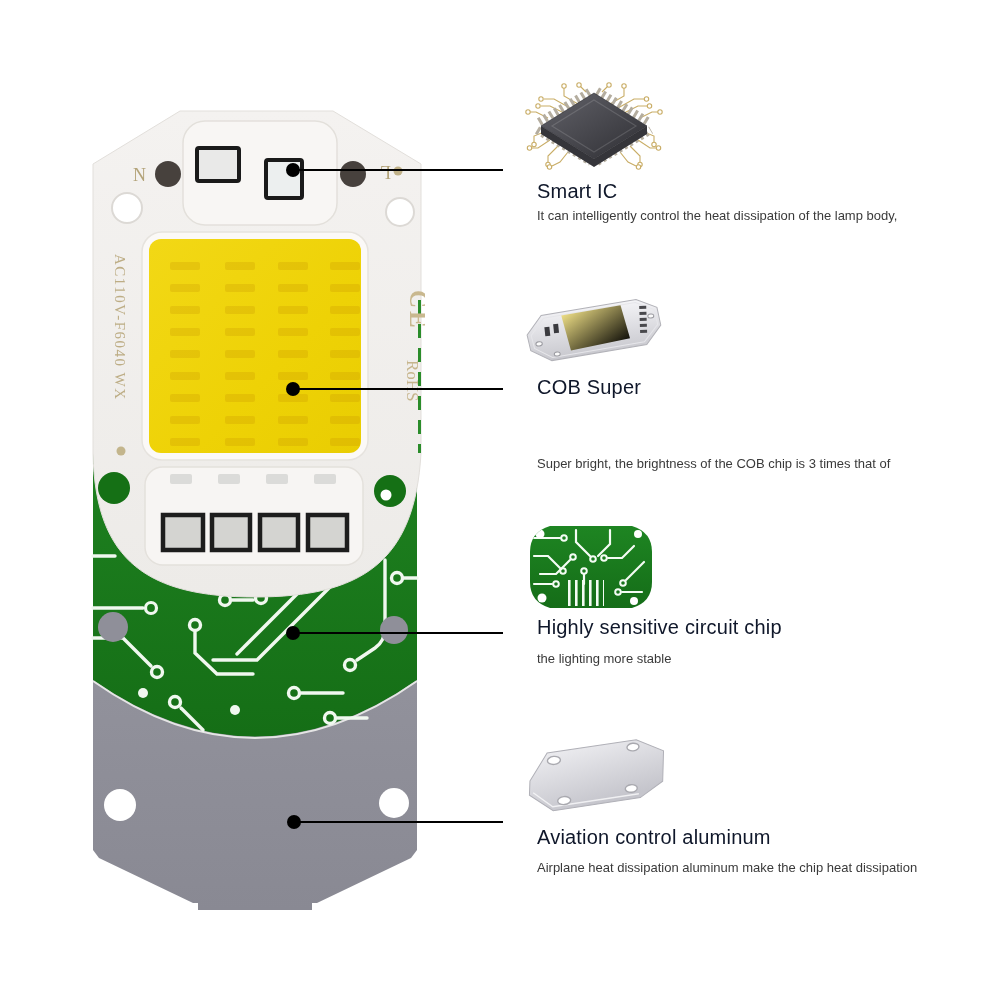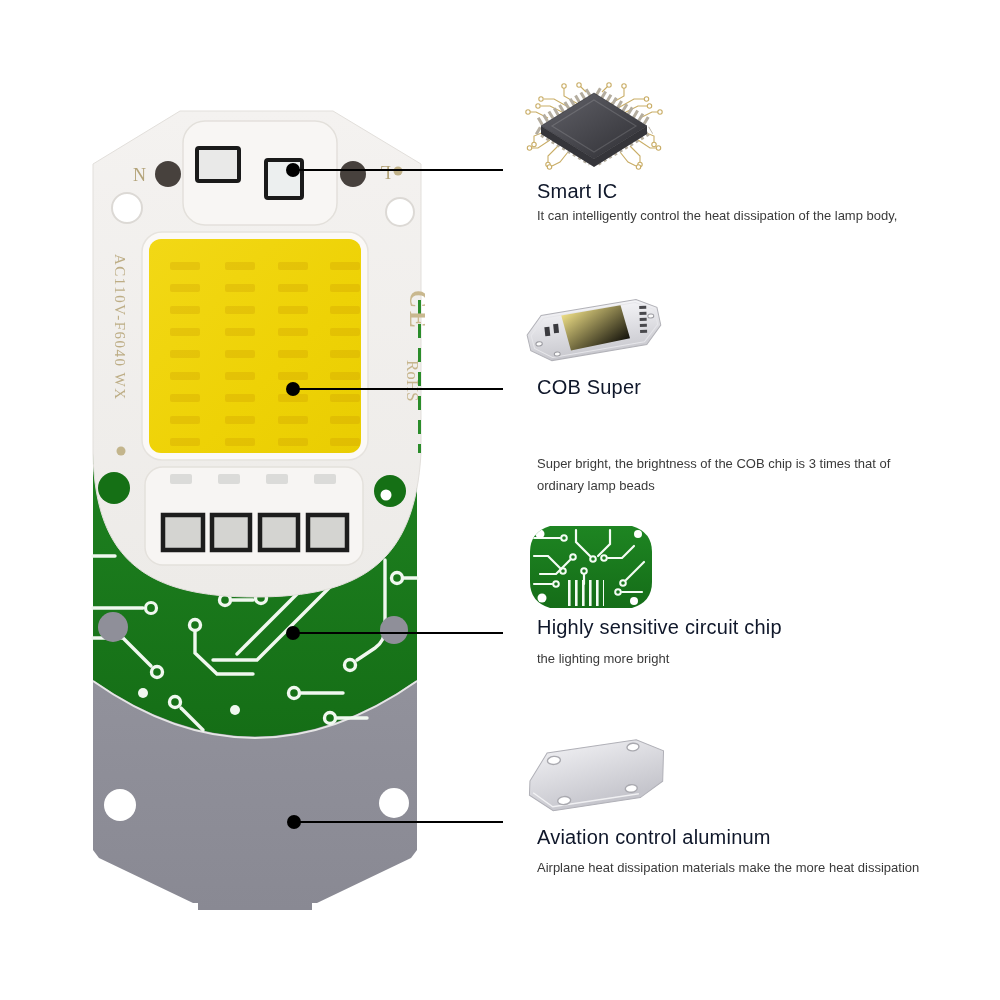--- a/index.html
+++ b/index.html
@@ -270,21 +270,20 @@
         <rect x="26" y="24" width="5" height="9" fill="#3a3a3e"></rect>
         <rect x="35" y="22" width="5" height="9" fill="#3a3a3e"></rect>
         <ellipse cx="19" cy="40" rx="3.2" ry="2.2" fill="#fafafa" stroke="#9a9aa0" stroke-width="1"></ellipse>
         <ellipse cx="133" cy="24" rx="3" ry="2" fill="#fafafa" stroke="#9a9aa0" stroke-width="1"></ellipse>
         <ellipse cx="36" cy="52" rx="3" ry="2" fill="#fafafa" stroke="#9a9aa0" stroke-width="1"></ellipse>
       </g>
     </svg>
     <div class="abs feature-title" style="left:537px;top:376px;">COB Super</div>
     <div class="abs feature-desc" style="left:537px;top:410px;margin-top:43px;">
       <div>Super bright, the brightness of the COB chip is 3 times that of</div>
-      <div>ordinary lamp beads</div>
     </div>
   </div>
 
   <div>
     <svg class="abs" style="left:526px;top:522px;" width="130" height="90" viewBox="0 0 130 90">
       <defs>
         <linearGradient id="gBoard" x1="0" y1="0" x2="0" y2="1">
           <stop offset="0" stop-color="#1e8522"></stop>
             <stop offset="1" stop-color="#156d18"></stop>
         </linearGradient>
@@ -319,21 +318,21 @@
         </g>
         <path d="M 42 71 L 78 71" stroke="#f4fcf4" stroke-width="26" stroke-dasharray="2.6 4.4" fill="none"></path>
         <circle cx="14" cy="12" r="4.5" fill="#fff"></circle>
           <circle cx="112" cy="12" r="4" fill="#fff"></circle>
         <circle cx="16" cy="76" r="4.5" fill="#fff"></circle>
           <circle cx="108" cy="79" r="4" fill="#fff"></circle>
       </g>
     </svg>
     <div class="abs feature-title" style="left:537px;top:616px;">Highly sensitive circuit chip</div>
     <div class="abs feature-desc" style="left:537px;top:648px;">
-      <div>the lighting more bright</div>
+      <div>the lighting more stable</div>
     </div>
   </div>
 
   <div>
     <svg class="abs" style="left:520px;top:736px;" width="155" height="85" viewBox="0 0 155 85">
       <defs>
         <linearGradient id="gAluIcon" x1="0" y1="0" x2="0.4" y2="1">
           <stop offset="0" stop-color="#f0f0f3"></stop>
             <stop offset="1" stop-color="#c5c5cc"></stop>
         </linearGradient>
@@ -342,17 +341,17 @@
         <path d="M 10 38 L 30 12 L 120 8 L 146 22 L 142 52 L 118 66 L 30 70 L 8 52 Z" fill="url(#gAluIcon)" stroke="#b0b0b7" stroke-width="1"></path>
         <path d="M 12 50 L 30 66 L 117 62" fill="none" stroke="#fafafb" stroke-width="1.4" opacity="0.8"></path>
         <ellipse cx="36" cy="20" rx="6.5" ry="4" fill="#ffffff" stroke="#a9a9af" stroke-width="1.4"></ellipse>
         <ellipse cx="116" cy="15" rx="6" ry="3.8" fill="#ffffff" stroke="#a9a9af" stroke-width="1.4"></ellipse>
         <ellipse cx="42" cy="61" rx="6.5" ry="4" fill="#ffffff" stroke="#a9a9af" stroke-width="1.4"></ellipse>
         <ellipse cx="110" cy="56" rx="6" ry="3.8" fill="#ffffff" stroke="#a9a9af" stroke-width="1.4"></ellipse>
       </g>
     </svg>
     <div class="abs feature-title" style="left:537px;top:826px;">Aviation control aluminum</div>
     <div class="abs feature-desc" style="left:537px;top:857px;">
-      <div>Airplane heat dissipation materials make the more heat dissipation</div>
+      <div>Airplane heat dissipation aluminum make the chip heat dissipation</div>
     </div>
   </div>
 
 </div>
 
 </body></html>

